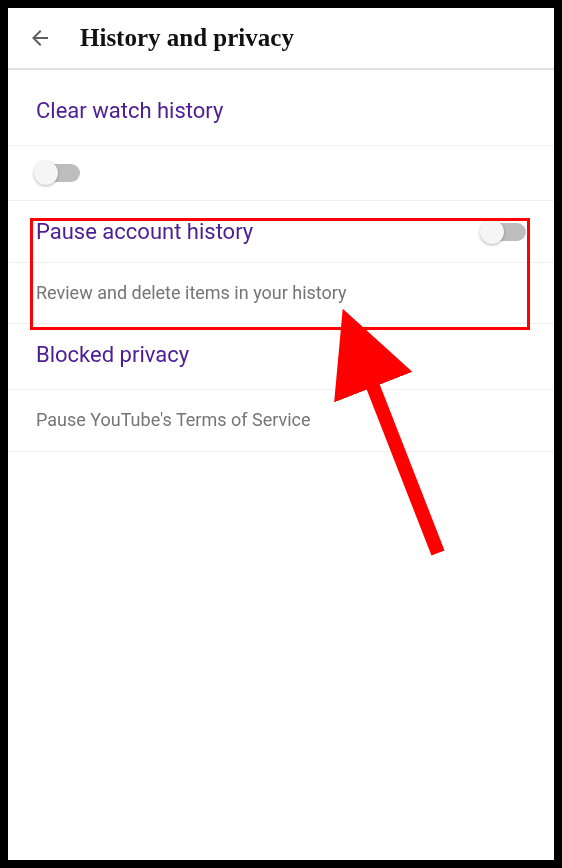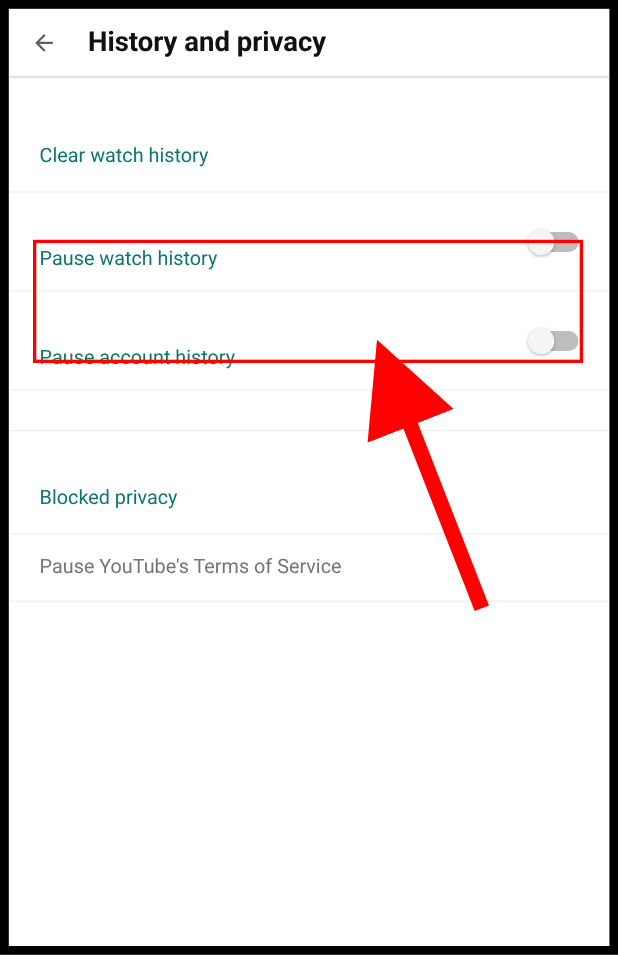--- a/index.html
+++ b/index.html
@@ -19,20 +19,21 @@
       width: 100%;
       height: 100%;
       overflow: hidden;
       position: relative;
     }
     .header {
       display: flex;
       align-items: center;
       padding: 16px 20px;
       border-bottom: 2px solid #e0e0e0;
+      font-family: Liberation Serif, serif;
     }
     .back-arrow {
       width: 24px;
       height: 24px;
       margin-right: 28px;
       color: #5f5f5f;
       cursor: pointer;
     }
     .header-title {
       font-size: 25px;
@@ -41,25 +42,24 @@
     }
     .content {
       padding: 0;
     }
     .item {
       padding: 18px 28px;
       border-bottom: 1px solid #eeeeee;
       cursor: pointer;
     }
     .item-title {
-      font-size: 18px;
-      color: #0f766e;
+      font-size: 22px;
+      color: #4c1d95;
       font-weight: 400;
       margin-bottom: 4px;
-      margin-top: 32px;
     }
     .item-desc {
       font-size: 18px;
       color: #757575;
       line-height: 1.35;
     }
     .item-row {
       display: flex;
       align-items: center;
       justify-content: space-between;
@@ -115,37 +115,37 @@
 
   <div class="content">
 
     <div class="item first-item">
       <div class="item-title">Clear watch history</div>
     </div>
 
 
     <div class="item">
       <div class="item-row">
-        <div class="item-title">Pause watch history</div>
         <div class="toggle">
           <div class="toggle-knob"></div>
         </div>
       </div>
     </div>
 
     <div class="item">
       <div class="item-row">
         <div class="item-title">Pause account history</div>
         <div class="toggle">
           <div class="toggle-knob"></div>
         </div>
       </div>
     </div>
 
     <div class="item">
+      <div class="item-desc">Review and delete items in your history</div>
     </div>
 
     <div class="item">
       <div class="item-title">Blocked privacy</div>
     </div>
 
     <div class="item">
       <div class="item-desc">Pause YouTube's Terms of Service</div>
     </div>
 

